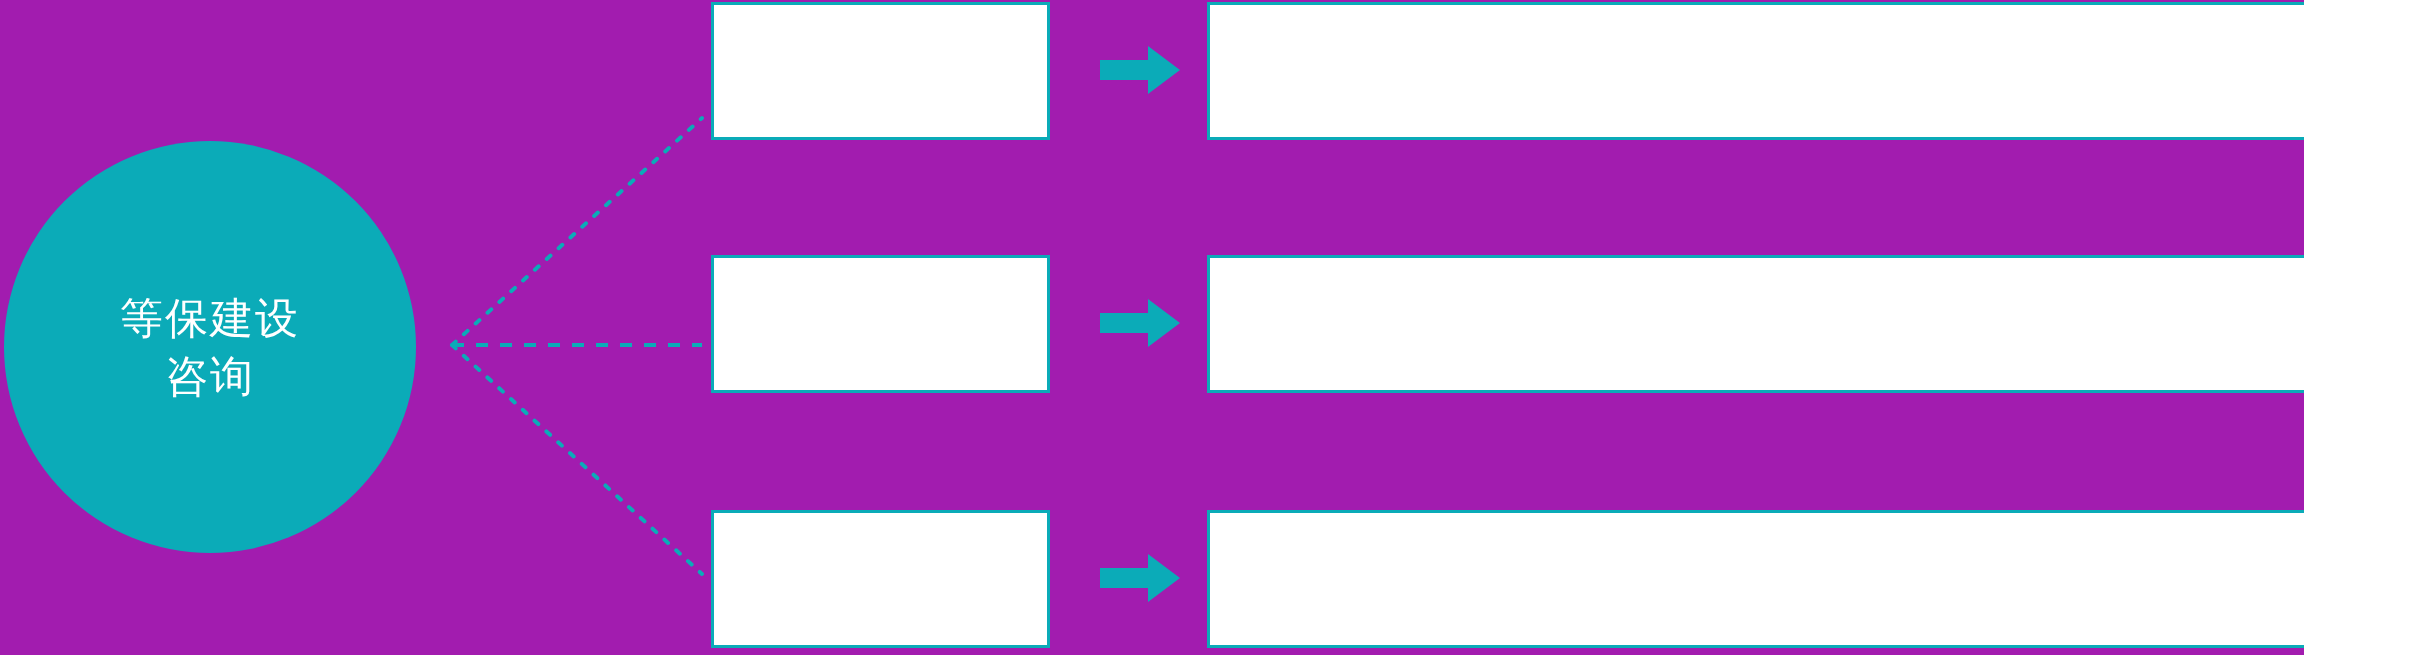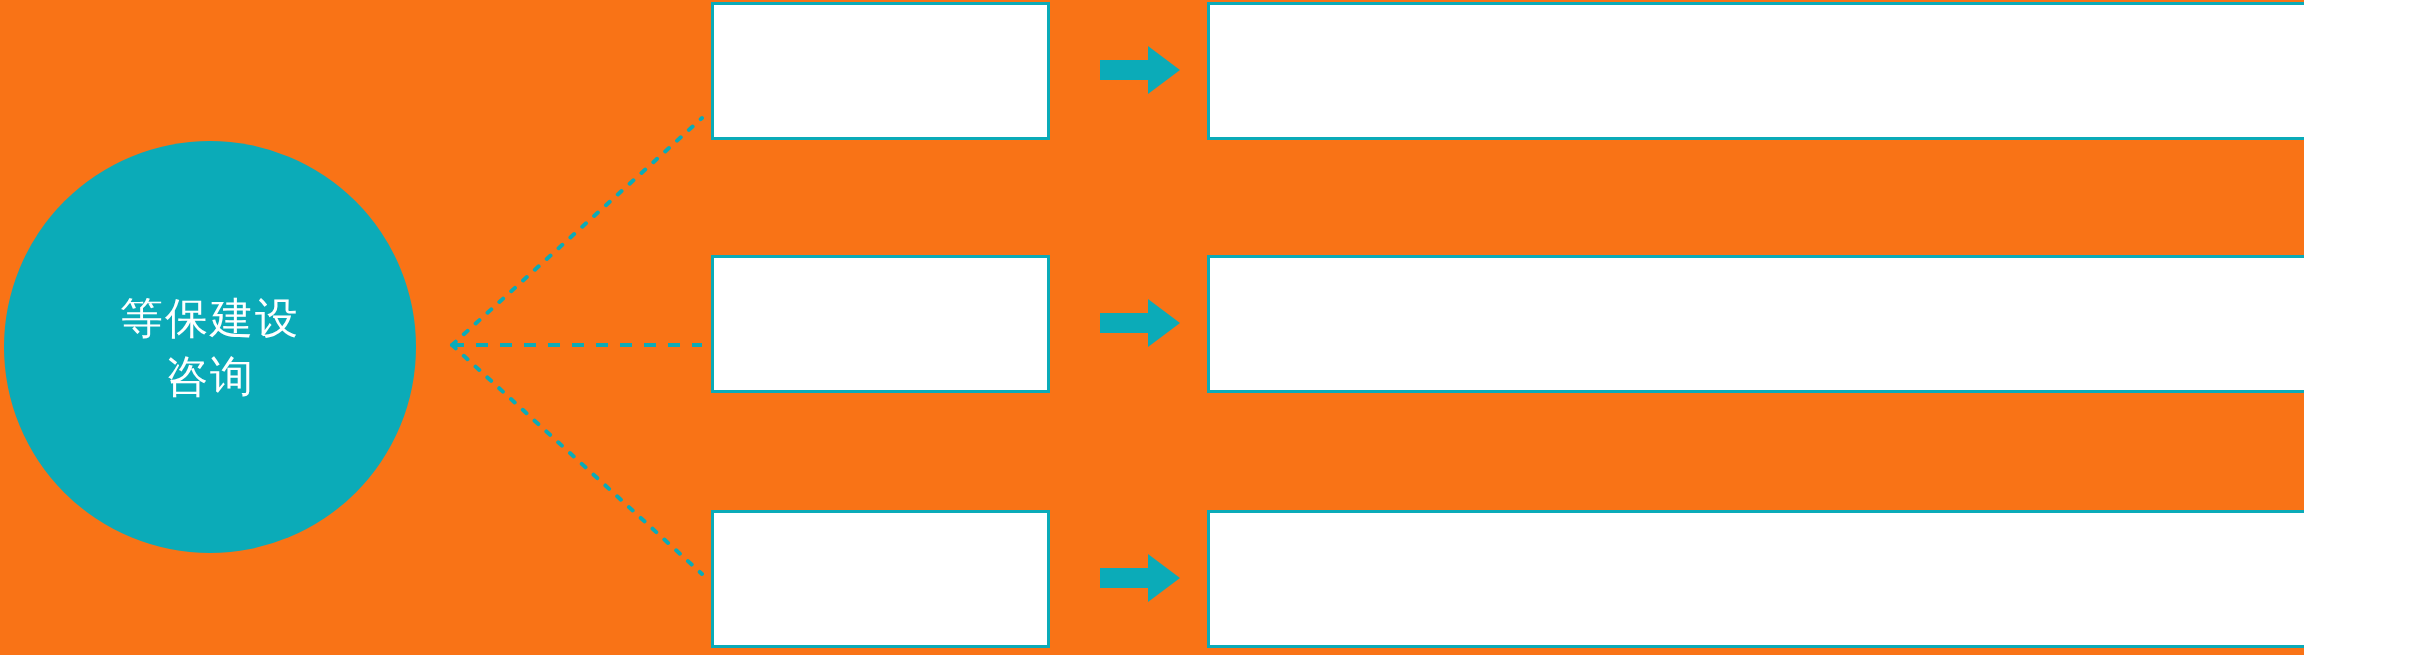--- a/index.html
+++ b/index.html
@@ -7,21 +7,21 @@
     padding: 0;
     background: #ffffff;
   }
   body {
     font-family: "Liberation Sans", sans-serif;
   }
   #canvas {
     position: relative;
     width: 2304px;
     height: 655px;
-    background: #f97316;
+    background: #a21caf;
     overflow: hidden;
   }
 
   
   .hub-circle {
     position: absolute;
     left: 4px;
     top: 141px;
     width: 412px;
     height: 412px;

